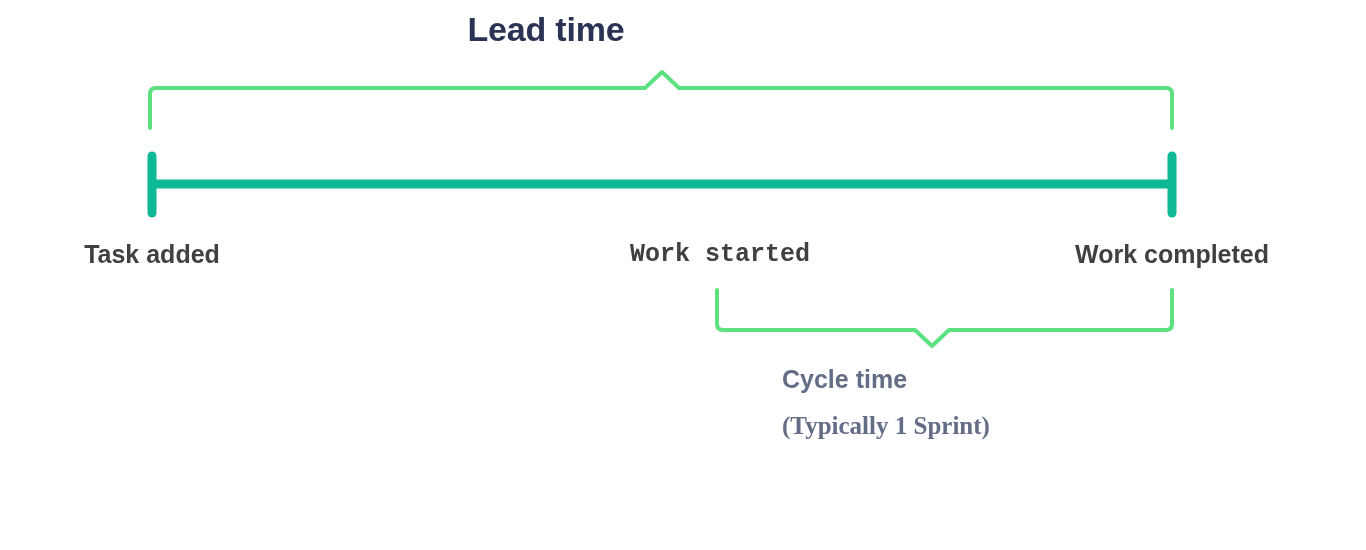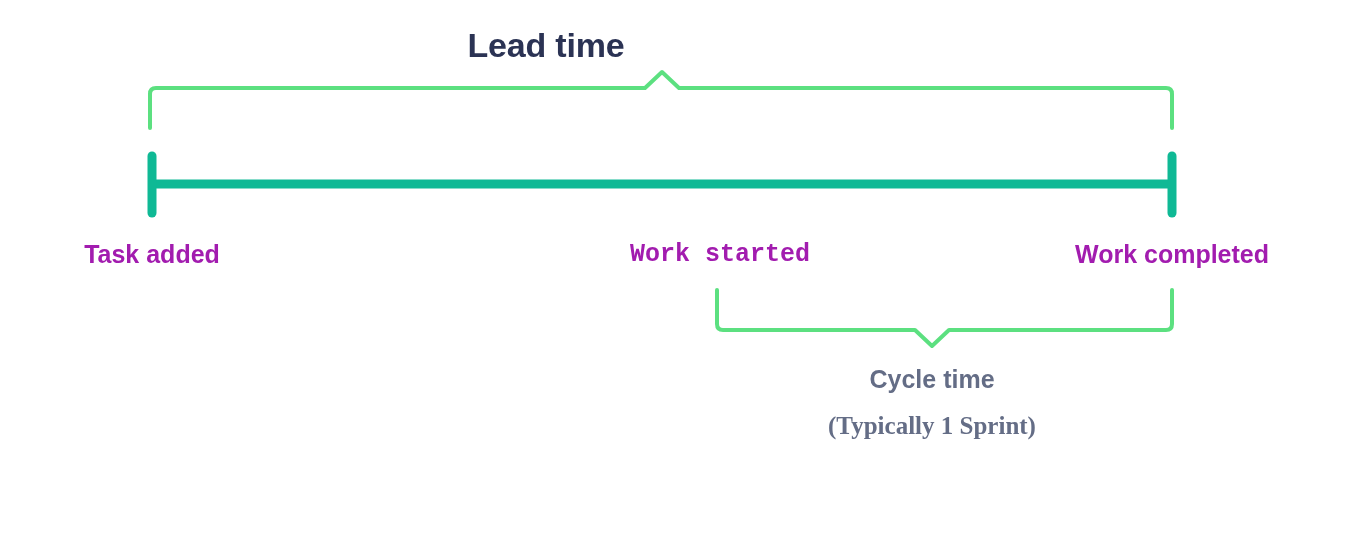--- a/index.html
+++ b/index.html
@@ -21,43 +21,43 @@
     height: 550px;
   }
   .txt {
     position: absolute;
     white-space: nowrap;
     font-family: "Liberation Sans", sans-serif;
   }
   #title {
     left: 0;
     right: 0;
-    top: 26px;
+    top: 10px;
     width: 1092px;
     text-align: center;
     font-size: 34px;
     font-weight: bold;
     color: #2b3354;
     letter-spacing: -0.2px;
   }
   .milestone {
     font-size: 25px;
     font-weight: bold;
-    color: #a21caf;
+    color: #404040;
     top: 240px;
     text-align: center;
   }
   #lbl-task-added   { left: 30px;  width: 244px; }
   #lbl-work-started { left: 598px; width: 244px; font-family: Liberation Mono, monospace; }
   #lbl-work-done    { left: 1050px; width: 244px; }
   .cyclelabel {
     font-size: 25px;
     font-weight: bold;
     color: #646d86;
-    text-align: center;
+    text-align: left;
     left: 782px;
     width: 300px;
   }
   #lbl-cycle-time   { top: 365px; }
   #lbl-cycle-sub    { top: 412px; font-family: Liberation Serif, serif; }
 </style>
 </head>
 <body>
 
 <svg id="canvas" viewBox="0 0 1366 550" xmlns="http://www.w3.org/2000/svg">

